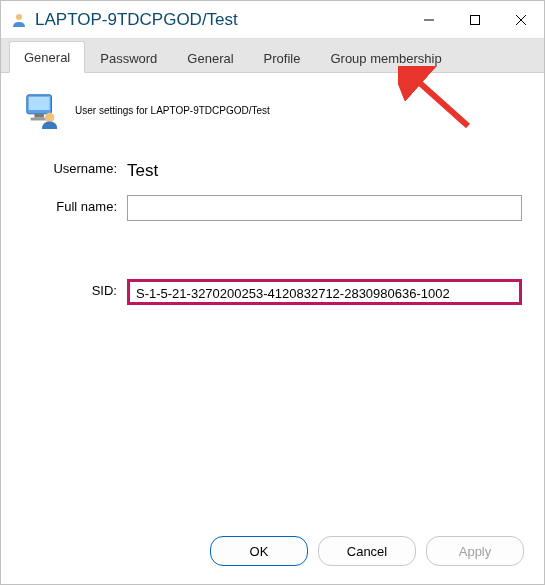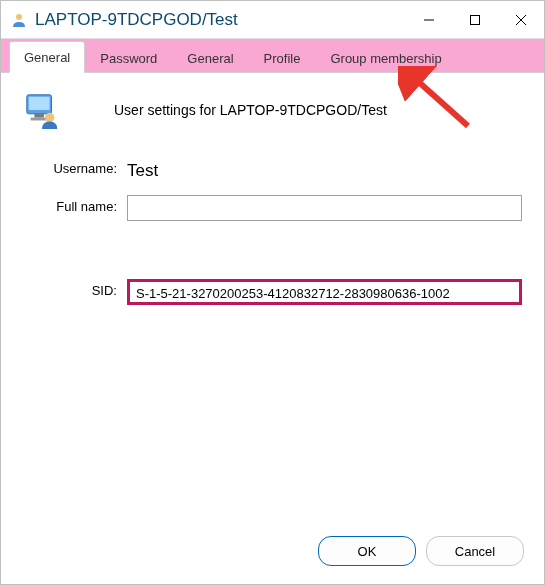--- a/index.html
+++ b/index.html
@@ -44,21 +44,21 @@
       height: 100%;
       display: flex;
       align-items: center;
       justify-content: center;
       color: #000;
     }
     .tabs {
       display: flex;
       padding: 0 8px;
       border-bottom: 1px solid #d0d0d0;
-      background: #f9a8d4;
+      background: #e5e5e5;
       height: 34px;
       align-items: flex-end;
     }
     .tab {
       padding: 8px 14px 7px 14px;
       font-size: 13px;
       color: #333;
       border: 1px solid transparent;
       border-bottom: none;
       cursor: pointer;
@@ -77,21 +77,21 @@
     }
     .header-row {
       display: flex;
       align-items: center;
       margin-bottom: 28px;
     }
     .user-icon {
       width: 38px; height: 38px;
       margin-right: 14px;
     }
-    .header-text { font-size: 14px; color: #000; margin-left: 39px; }
+    .header-text { font-size: 10px; color: #000; }
     .field-row {
       display: flex;
       margin-bottom: 14px;
       align-items: flex-start;
     }
     .field-label {
       width: 104px;
       text-align: right;
       padding-right: 10px;
       padding-top: 4px;
@@ -248,20 +248,21 @@
     <div class="field-row">
       <div class="field-label">SID:</div>
       <div class="sid-input">S-1-5-21-3270200253-4120832712-2830980636-1002</div>
     </div>
 
   </div>
 
   <div class="buttons">
     <button class="btn primary">OK</button>
     <button class="btn">Cancel</button>
+    <button class="btn disabled">Apply</button>
   </div>
 
 </div>
 
 <svg class="annotation-arrow" width="80" height="70">
   <defs>
     <marker id="ah" markerWidth="8" markerHeight="8" refX="2" refY="4" orient="auto">
       <polygon points="0 0, 8 4, 0 8" fill="#e7352c"></polygon>
     </marker>
   </defs>

